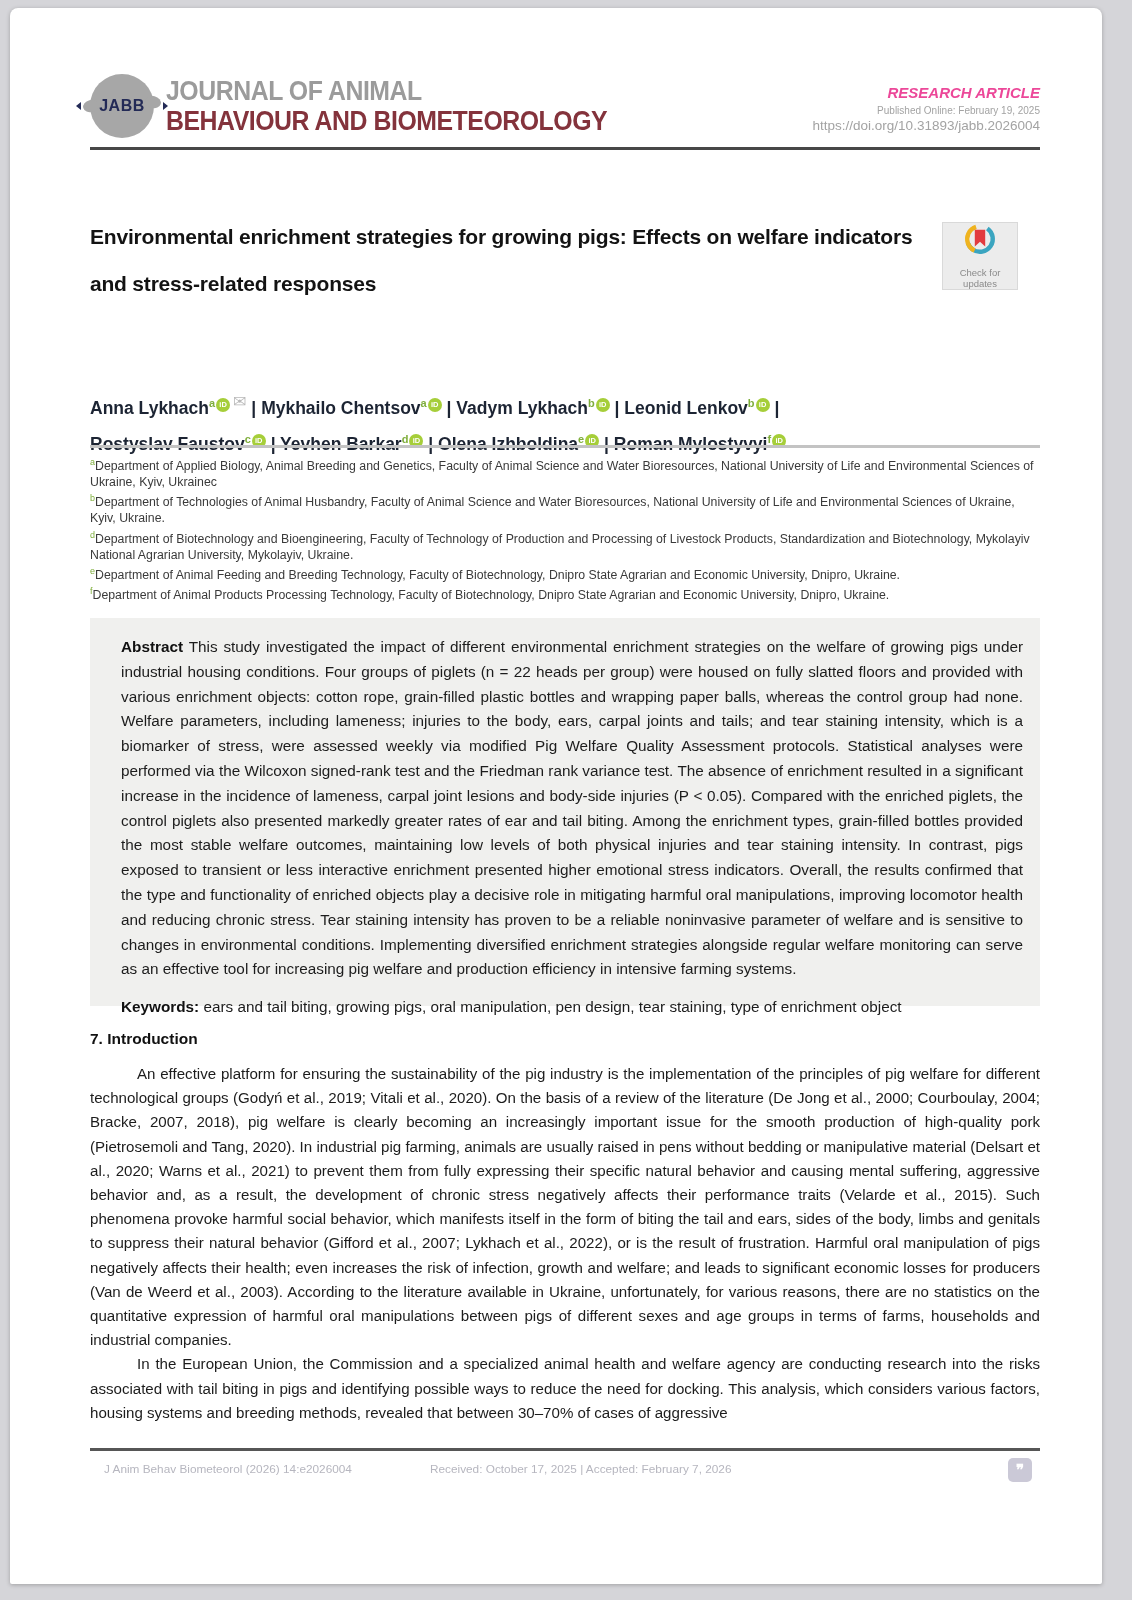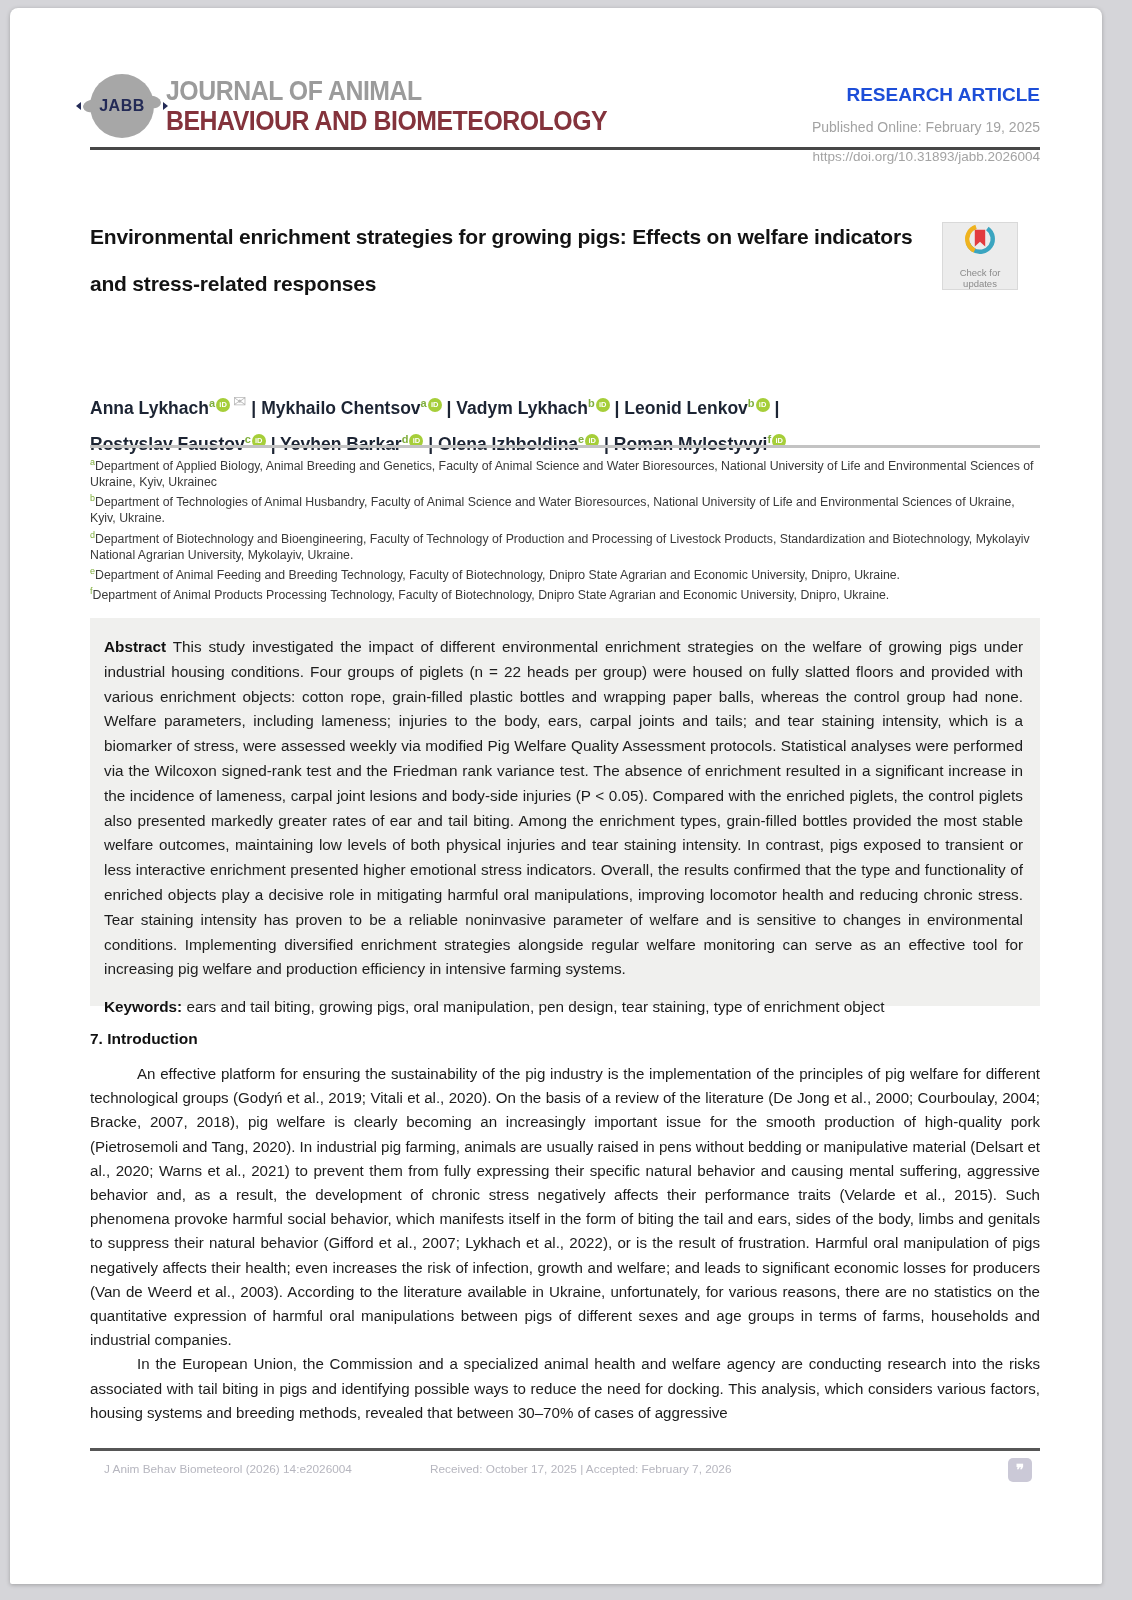--- a/index.html
+++ b/index.html
@@ -22,23 +22,23 @@
   .logo-badge:after{width:16px;height:12px;right:-7px;top:22px;transform:rotate(15deg);}
   .logo-acronym{color:var(--navy);font-weight:bold;font-size:16px;letter-spacing:.5px;display:flex;align-items:center;gap:18px;}
   .logo-acronym .tri{width:0;height:0;border-top:4px solid transparent;border-bottom:4px solid transparent;display:inline-block;}
   .tri-l{border-right:5px solid var(--navy);}
   .tri-r{border-left:5px solid var(--navy);}
   .jname{position:absolute;left:76px;top:4px;font-weight:bold;letter-spacing:-.5px;line-height:30px;white-space:nowrap;
          transform:scaleX(.92);transform-origin:left top;}
   .jname .l1{font-size:27px;color:var(--grey-head);}
   .jname .l2{font-size:27px;color:var(--maroon);}
   .head-meta{position:absolute;right:62px;top:76px;text-align:right;color:var(--grey-head);}
-  .head-meta .type{font-weight:bold;font-size:19px;color:#1d4ed8;}
-  .head-meta .pub{font-size:14px;margin-top:13px;color:#a3a3a3;}
-  .head-meta .doi{font-size:13.5px;margin-top:14px;color:#a3a3a3;}
+  .head-meta .type{font-weight:bold;font-style:italic;font-size:15px;color:#ec4899;}
+  .head-meta .pub{font-size:10px;margin-top:4px;color:#a3a3a3;}
+  .head-meta .doi{font-size:13.5px;margin-top:2px;color:#a3a3a3;}
   .rule-top{position:absolute;left:80px;top:139px;width:950px;height:3px;background:var(--rule-dark);}
 
   
   .title{position:absolute;left:80px;top:205px;width:850px;font-size:21px;font-weight:bold;color:var(--ink);line-height:47px;letter-spacing:-.2px;}
   .crossmark{position:absolute;left:932px;top:214px;width:76px;height:68px;background:#ececec;border:1px solid #d9d9d9;
              display:flex;flex-direction:column;align-items:center;justify-content:center;cursor:pointer;}
   .cm-logo{width:34px;height:34px;}
   .cm-label{font-size:9.5px;color:#8a8a8a;line-height:11px;text-align:center;margin-top:12px;}
 
   
@@ -49,21 +49,21 @@
   .mail-icon{display:inline-block;color:#b9b9b9;font-size:16px;vertical-align:super;margin-left:3px;font-weight:normal;cursor:pointer;}
   .author-sep{color:#1c2433;}
 
   .rule-authors{position:absolute;left:80px;top:437px;width:950px;height:2.5px;background:var(--rule-light);}
 
   
   .affs{position:absolute;left:80px;top:446px;width:950px;font-size:12.3px;color:var(--aff-ink);line-height:16.1px;}
   .affs sup{color:var(--sup-green);font-size:9px;}
 
   
-  .abstract-box{position:absolute;left:80px;top:610px;width:950px;height:388px;background:var(--abs-bg);padding:17px 17px 0 14px;}
+  .abstract-box{position:absolute;left:80px;top:610px;width:950px;height:388px;background:var(--abs-bg);padding:17px 17px 0 31px;}
   .abstract-text{font-size:15.3px;color:var(--body-ink);line-height:24.8px;text-align:justify;}
   .abstract-text b{color:#111;}
   .keywords{margin-top:13px;font-size:15.3px;color:var(--body-ink);line-height:24px;text-align:justify;}
   .keywords b{color:#111;}
 
   
   .sec-head{position:absolute;left:80px;top:1022px;width:950px;font-size:15.5px;font-weight:bold;color:#111;}
   .bodytext{position:absolute;left:80px;top:1054px;width:950px;height:382px;overflow:hidden;
             font-size:15.1px;color:var(--body-ink);line-height:24.2px;text-align:justify;}
   .bodytext p{text-indent:47px;}

